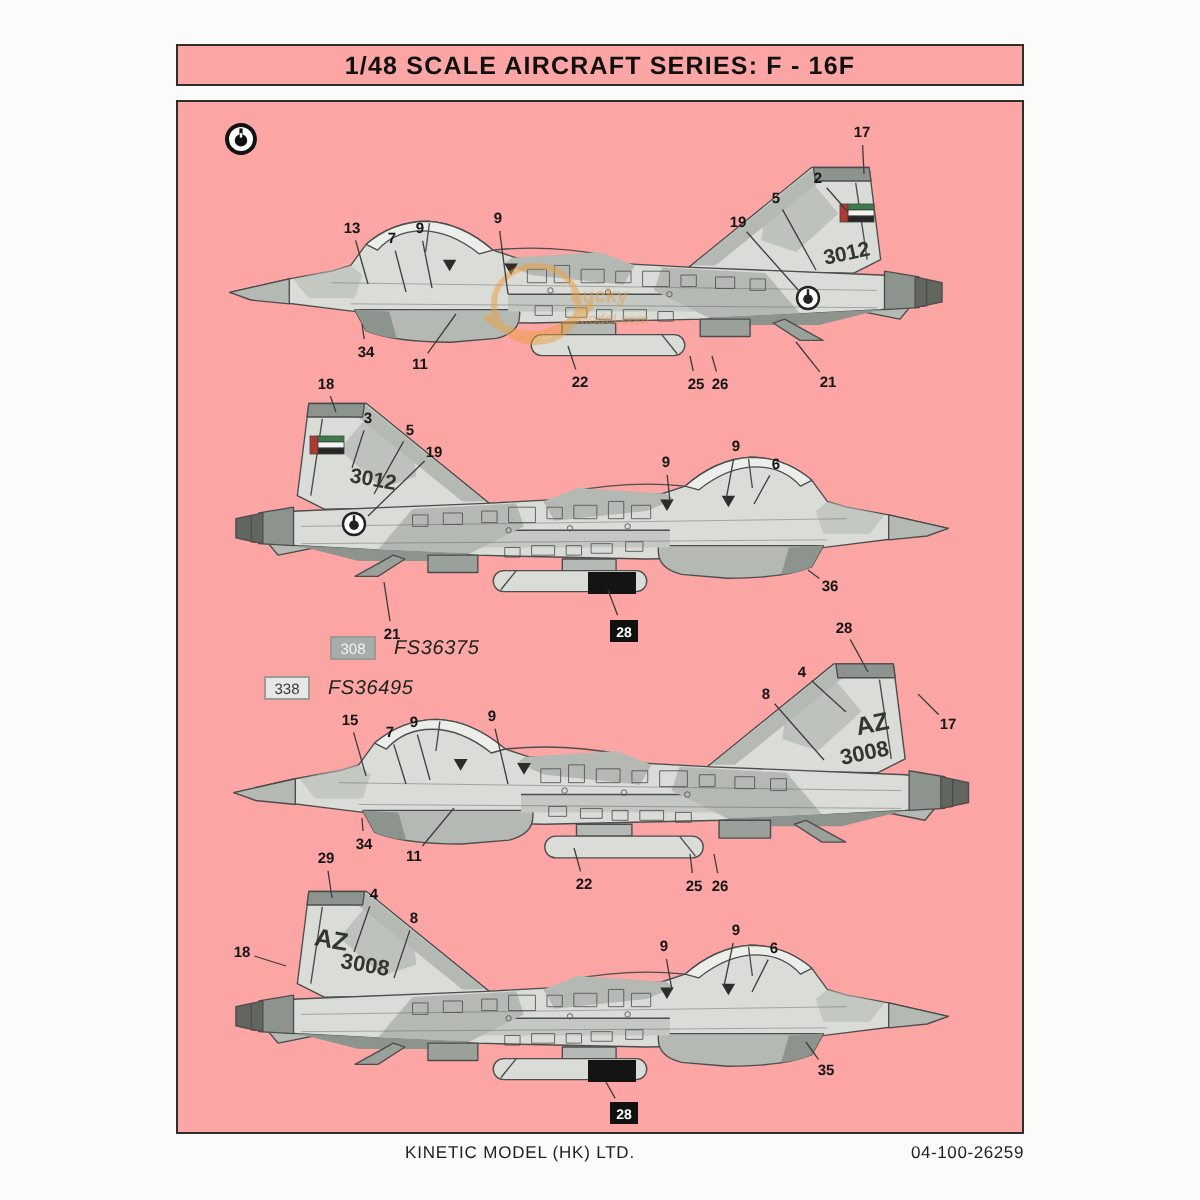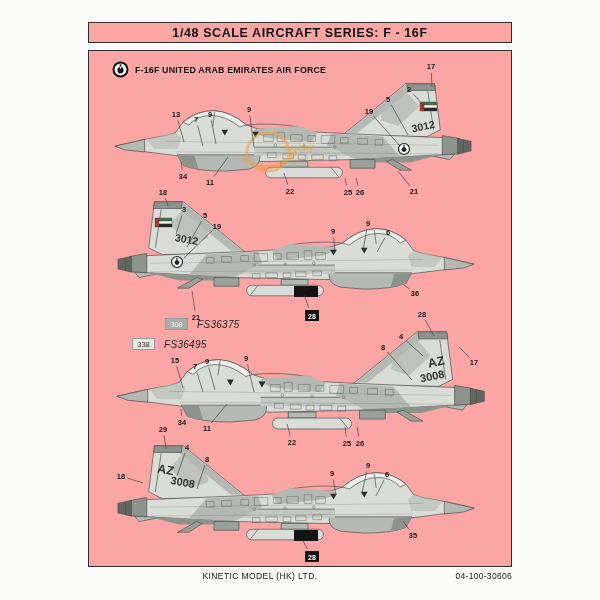--- a/index.html
+++ b/index.html
@@ -56,21 +56,20 @@
 
 <div class="box" id="main-box"></div>
 
 <div id="subtitle-row">
   <svg width="17" height="17" viewBox="0 0 17 17">
     <circle cx="8.5" cy="8.5" r="7" fill="#fff" stroke="#111" stroke-width="2"></circle>
     <circle cx="8.5" cy="9.2" r="3.1" fill="#111"></circle>
     <rect x="7.7" y="3.2" width="1.6" height="4.2" fill="#111"></rect>
     <rect x="7.9" y="5.6" width="1.2" height="2.2" fill="#fff"></rect>
   </svg>
-  <span>F-16F UNITED ARAB EMIRATES AIR FORCE</span>
 </div>
 
 <div class="swatch-row" id="swatch-row-1">
   <div class="swatch-chip" id="swatch-chip-1" style="background: rgb(167, 173, 168);">
     <span>308</span>
   </div>
   <span class="fs-label">FS36375</span>
 </div>
 <div class="swatch-row" id="swatch-row-2">
   <div class="swatch-chip" id="swatch-chip-2" style="background: rgb(230, 232, 228);">
@@ -282,13 +281,13 @@
       <text x="387" y="476.6" class="co-text">6</text>
       <line x1="409.2" y1="529.7" x2="403" y2="521" class="leader"></line>
       <text x="413" y="537.6" class="co-text">35</text>
       <line x1="307.6" y1="549.2" x2="303" y2="541" class="leader"></line>
       <rect x="305" y="551" width="14" height="11" class="co-box"></rect>
       <text x="312" y="559.6" class="co-box-text">28</text>
     </g>
 </svg>
 
 <div id="footer-company">KINETIC MODEL (HK) LTD.</div>
-<div id="footer-code">04-100-30606</div>
+<div id="footer-code">04-100-26259</div>
 
 </body></html>

